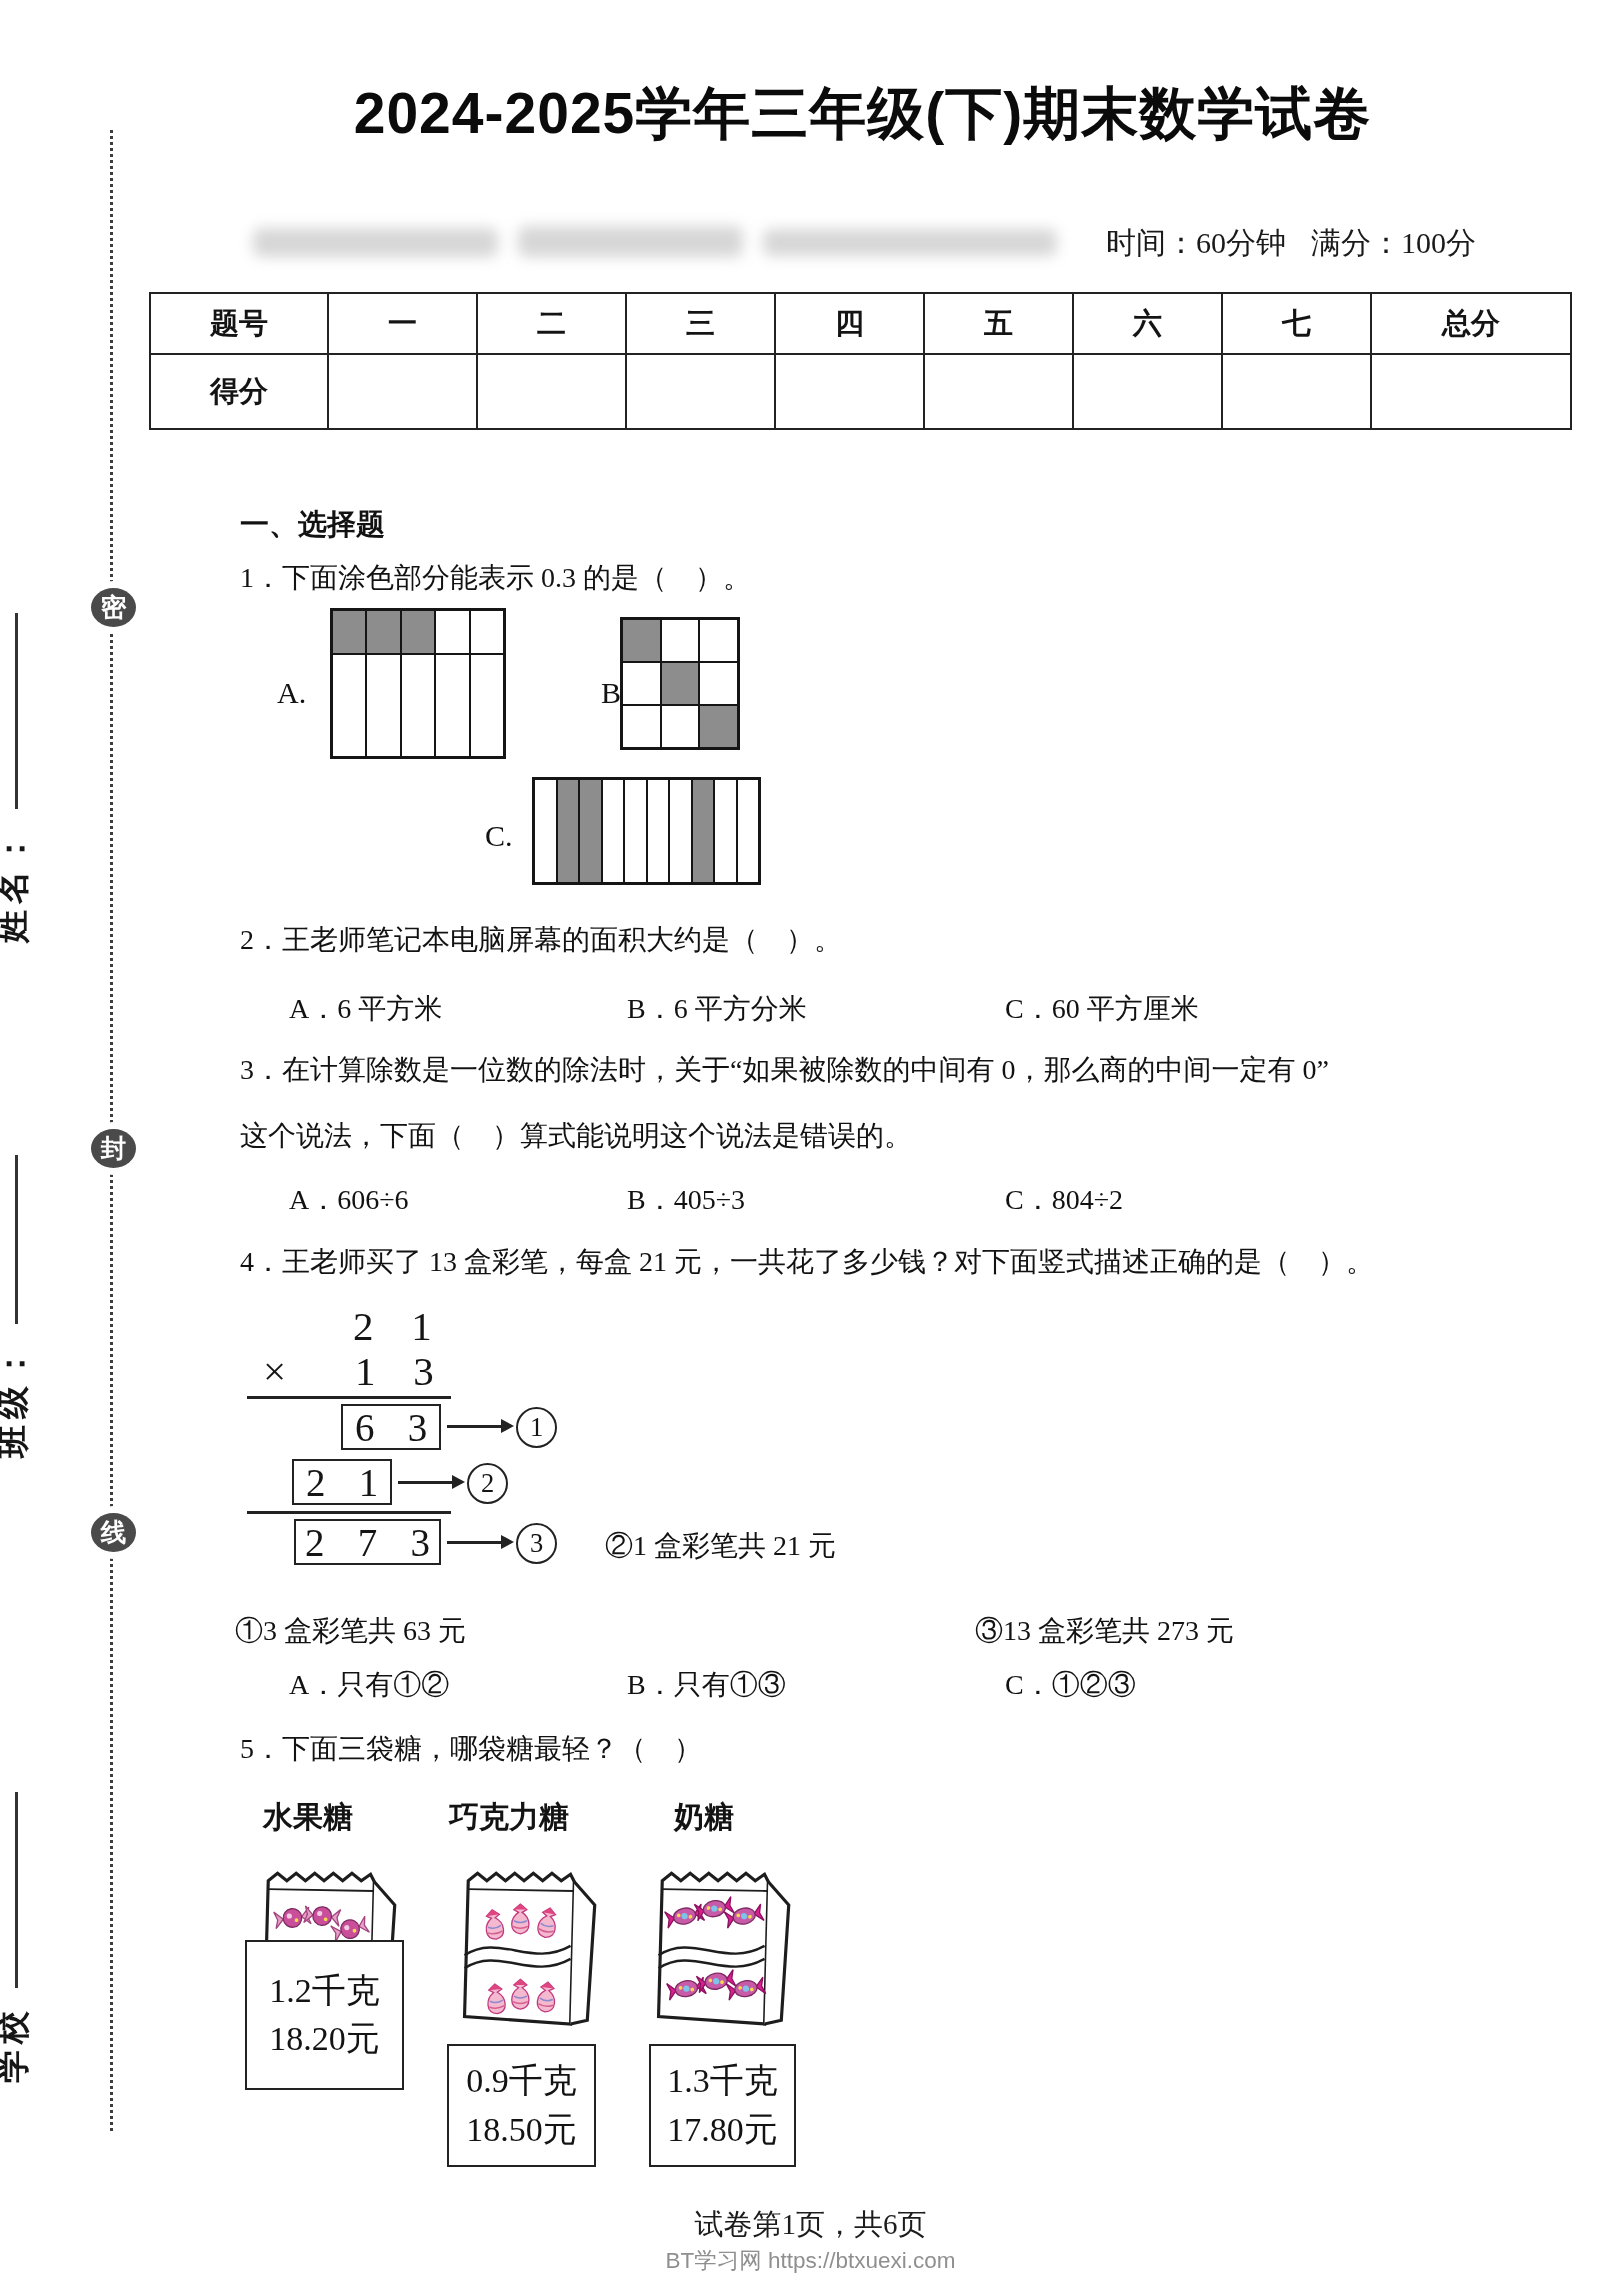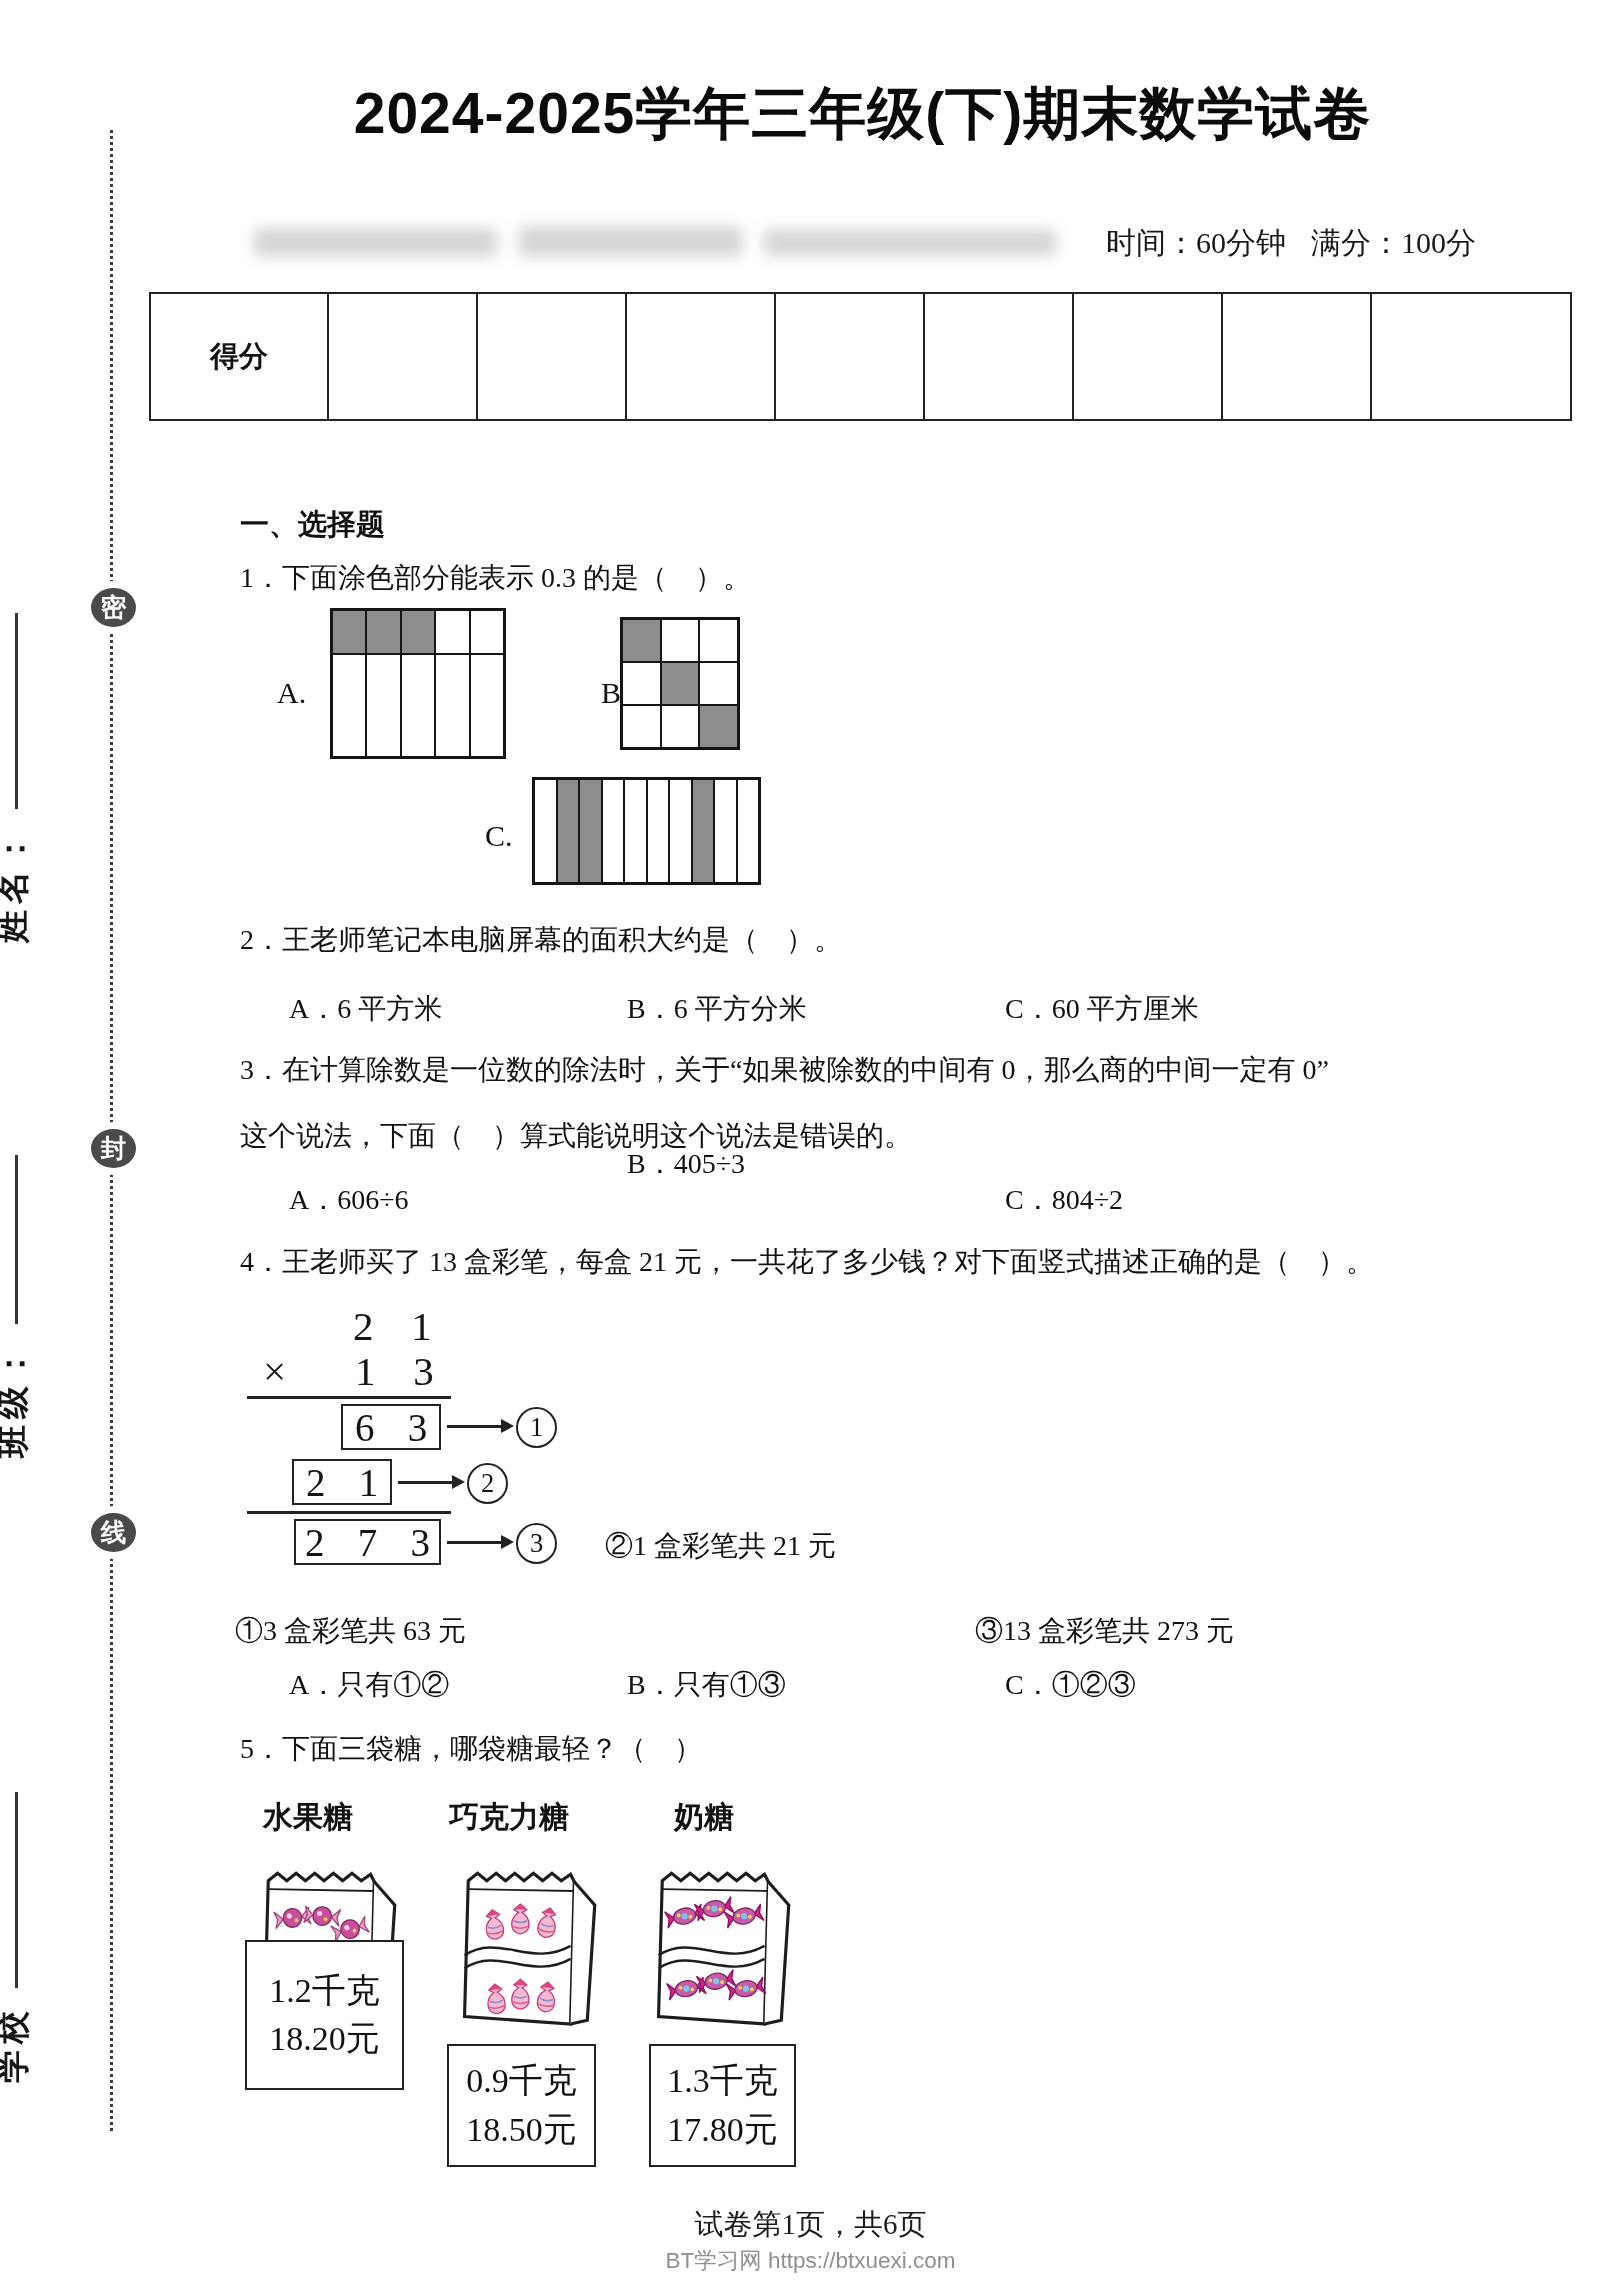--- a/index.html
+++ b/index.html
@@ -159,20 +159,31 @@
         <col style="width:149px">
         <col style="width:149px">
         <col style="width:149px">
       <col style="width:149px">
         <col style="width:149px">
         <col style="width:149px">
         <col style="width:149px">
       <col style="width:200px">
     </colgroup>
     <tbody>
+        <tr>
+      <td>题号</td>
+      <td>一</td>
+      <td>二</td>
+      <td>三</td>
+      <td>四</td>
+      <td>五</td>
+      <td>六</td>
+      <td>七</td>
+      <td>总分</td>
+    </tr>
     <tr>
       <td>得分</td>
       <td></td>
           <td></td>
       <td></td>
           <td></td>
       <td></td>
           <td></td>
       <td></td>
           <td></td>
@@ -237,21 +248,21 @@
     </div>
 
   <div class="txt" style="left:240px;top:921px">2．王老师笔记本电脑屏幕的面积大约是（　）。</div>
   <div class="txt" style="left:289px;top:990px">A．6 平方米</div>
   <div class="txt" style="left:627px;top:990px">B．6 平方分米</div>
   <div class="txt" style="left:1005px;top:990px">C．60 平方厘米</div>
 
   <div class="txt" style="left:240px;top:1051px">3．在计算除数是一位数的除法时，关于“如果被除数的中间有 0，那么商的中间一定有 0”</div>
   <div class="txt" style="left:240px;top:1117px">这个说法，下面（　）算式能说明这个说法是错误的。</div>
   <div class="txt" style="left:289px;top:1181px">A．606÷6</div>
-  <div class="txt" style="left:627px;top:1145px">B．405÷3</div>
+  <div class="txt" style="left:627px;top:1181px">B．405÷3</div>
   <div class="txt" style="left:1005px;top:1181px">C．804÷2</div>
 
   <div class="txt" style="left:240px;top:1243px">4．王老师买了 13 盒彩笔，每盒 21 元，一共花了多少钱？对下面竖式描述正确的是（　）。</div>
 
   <div>
     <div class="m-num" style="left:353px;top:1302px">2 1</div>
     <div class="m-num" style="left:263px;top:1347px">×</div>
     <div class="m-num" style="left:355px;top:1347px">1 3</div>
     <div class="m-line" style="left:247px;top:1396px;width:204px"></div>
     <div class="m-box" style="left:341px;top:1404px;width:100px;height:46px">6 3</div>

